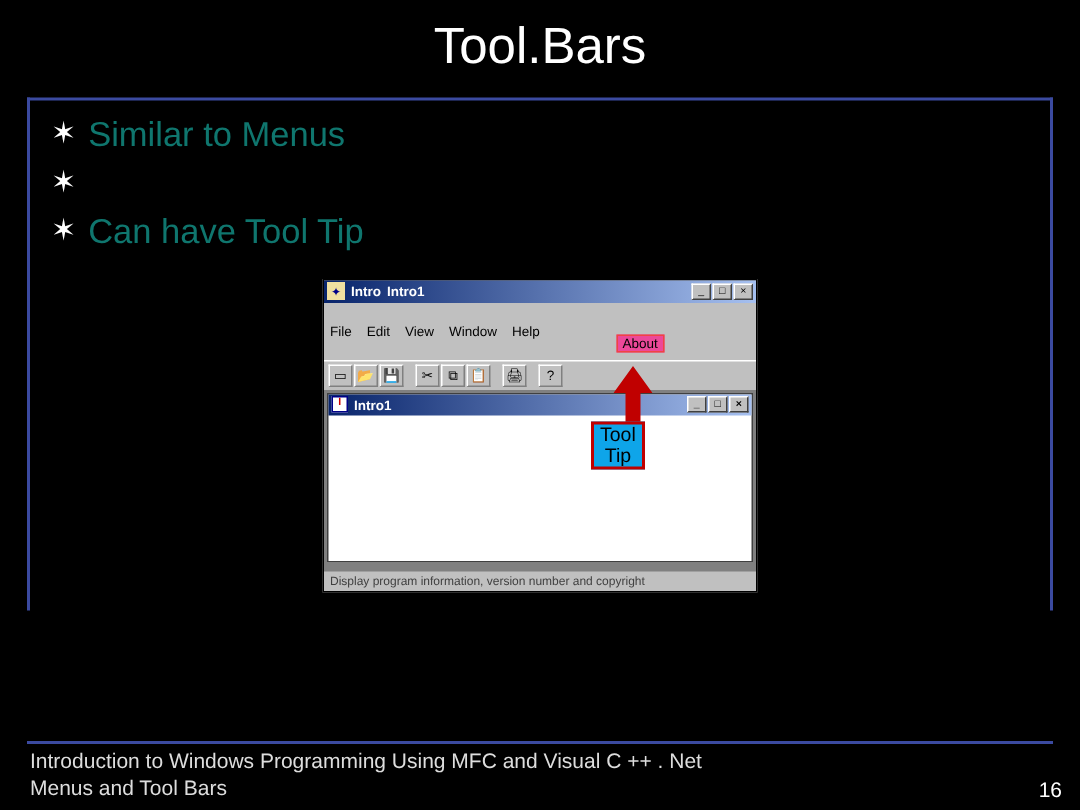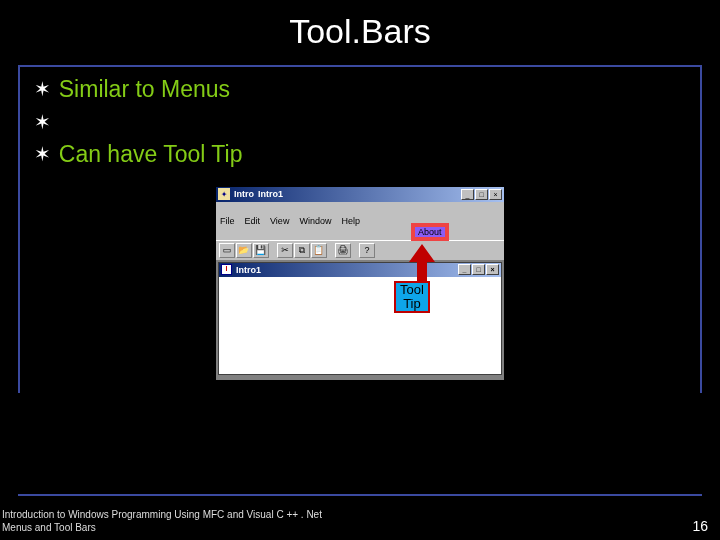--- a/index.html
+++ b/index.html
@@ -47,21 +47,21 @@
     align-items: flex-start;
     gap: 8px;
   }
   .bullet-icon {
     color: #fff;
     font-size: 20px;
     line-height: 1.6;
     flex-shrink: 0;
   }
   .bullet-text {
-    color: #84cc16;
+    color: #0f766e;
   }
   .mock-window {
     width: 290px;
     margin: 6px auto 0 auto;
     background: #c0c0c0;
     border: 1px solid #000;
     font-family: "Tahoma", sans-serif;
     font-size: 9px;
     position: relative;
   }
@@ -129,22 +129,22 @@
     align-items: center;
     justify-content: center;
     font-size: 9px;
     color: #000;
   }
   .tb-sep {
     width: 6px;
   }
   .tooltip {
     position: absolute;
-    background: #8b5cf6;
-    border: 4px solid #ef4444;
+    background: #ec4899;
+    border: 1px solid #ef4444;
     color: #000;
     font-size: 9px;
     padding: 0 3px;
     top: 36px;
     left: 195px;
     z-index: 2;
   }
   .client-area {
     background: #808080;
     padding: 2px;
@@ -211,23 +211,23 @@
     font-family: "Tahoma", sans-serif;
   }
   .footer-line {
     position: absolute;
     left: 18px; right: 18px;
     bottom: 44px;
     border-top: 2px solid #3b4aa0;
   }
   .footer-caption {
     position: absolute;
-    left: 2px;
+    left: 20px;
     bottom: 6px;
-    font-size: 10px;
+    font-size: 14px;
     color: #ddd;
     line-height: 1.25;
     font-family: "Tahoma", sans-serif;
   }
   .page-num {
     position: absolute;
     right: 12px;
     bottom: 6px;
     font-size: 14px;
     color: #fff;
@@ -309,20 +309,23 @@
             <span class="doc-icon">I</span>
             <span>Intro1</span>
             <div class="sys-buttons">
               <div class="sys-btn">_</div>
               <div class="sys-btn">□</div>
               <div class="sys-btn">×</div>
             </div>
           </div>
         </div>
       </div>
+      <div class="statusbar">
+        <span>Display program information, version number and copyright</span>
+      </div>
     </div>
     <div class="bottom-gap"></div>
   </div>
 </div>
 
 <div class="footer-line"></div>
 
 <div class="footer-caption">
   <div>Introduction to Windows Programming Using MFC and Visual C ++ . Net</div>
   <div>Menus and Tool Bars</div>

